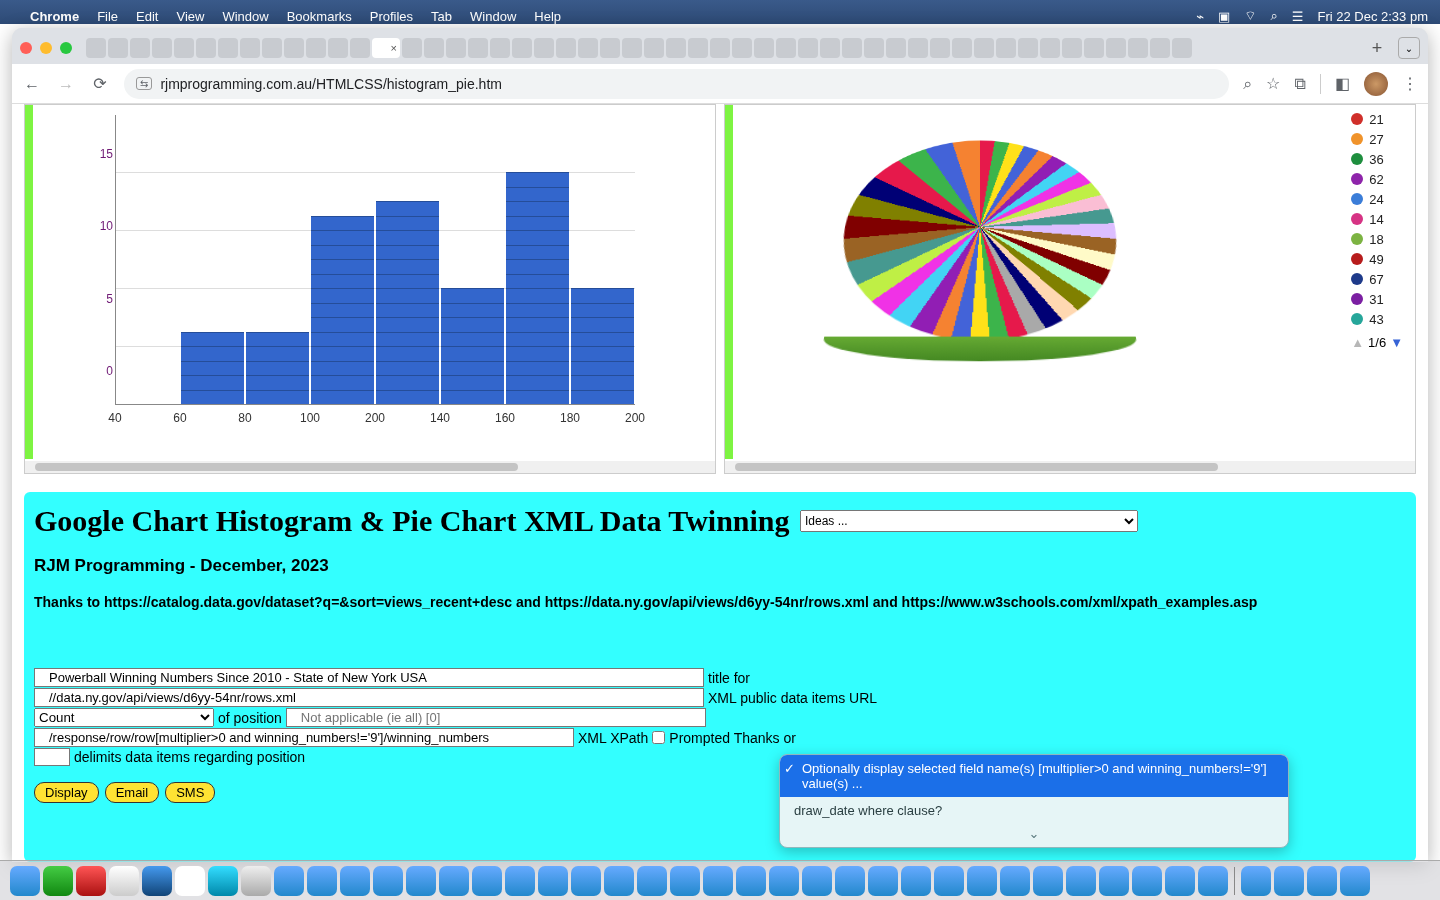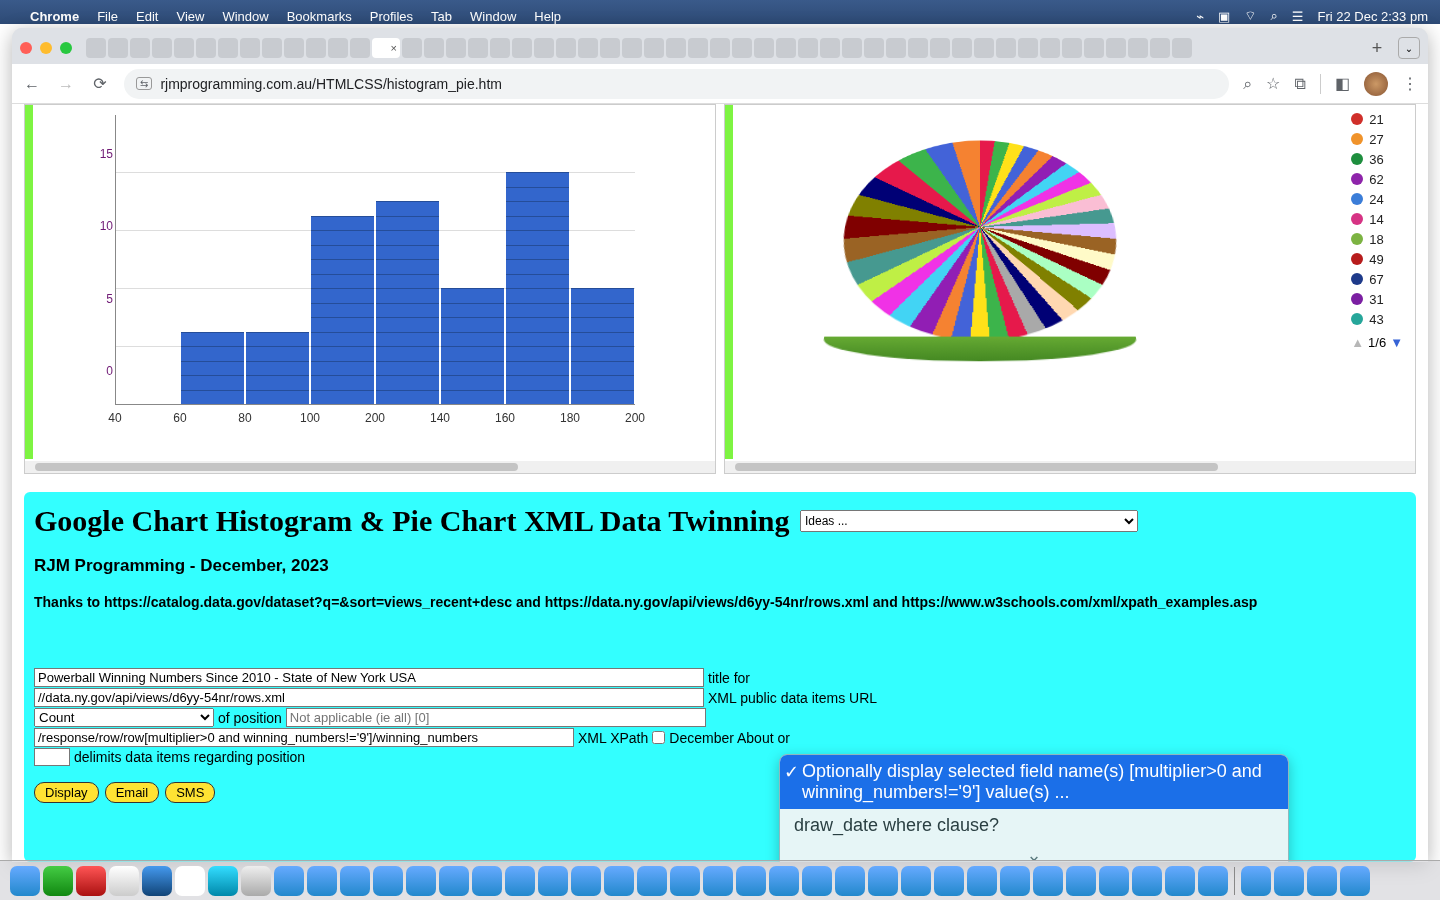--- a/index.html
+++ b/index.html
@@ -79,33 +79,33 @@
 
 
 .cyan-panel { position:absolute; left:12px; right:12px; top:388px; bottom:0; background:#33ffff; padding:12px 10px 10px; border-radius:6px; overflow:hidden; }
 .cyan-panel h1 { font-family: Georgia, serif; font-size:30px; font-weight:700; display:inline; }
 .ideas-select { height:22px; font-size:12px; width:338px; margin-left:6px; vertical-align:6px; }
 .subtitle { font-weight:700; margin-top:18px; font-size:17px; }
 .thanks { font-weight:700; margin-top:18px; font-size:14px; }
 
 .form-area { margin-top:58px; font-size:14px; }
 .form-row { display:flex; align-items:center; gap:4px; margin-bottom:1px; }
-.form-row input[type=text], .form-row select.wide { border:1px solid #777; background:#fff; font-size:13px; padding:1px 3px; }
+.form-row input[type=text], .form-row select.wide { border:1px solid #777; background:#fff; font-size:13px; padding:1px 14px; }
 .title-input { width:670px; }
 .url-input { width:670px; }
 .count-select { width:180px; }
 .pos-input { width:420px; color:#888; }
 .xpath-input { width:540px; }
 .delim-input { width:36px; background:#fff; border:1px solid #777; height:18px; }
 
 .btn-row { margin-top:16px; display:flex; gap:6px; }
 .ybtn { background:#ffe333; border:1px solid #333; border-radius:10px; padding:2px 10px; font-size:13px; cursor:pointer; }
 
 
-.dropdown-pop { position:absolute; left:755px; top:262px; width:510px; background:#e6f5f6; border:1px solid #8fb8bd; border-radius:8px; box-shadow:0 4px 14px rgba(0,0,0,.25); font-size:18px; overflow:hidden; }
+.dropdown-pop { position:absolute; left:755px; top:262px; width:510px; background:#e6f5f6; border:1px solid #8fb8bd; border-radius:8px; box-shadow:0 4px 14px rgba(0,0,0,.25); font-size:13px; overflow:hidden; }
 .dropdown-pop .opt { padding:6px 14px; color:#2a3f42; cursor:pointer; }
 .dropdown-pop .opt.sel { background:#1b6fe8; color:#fff; position:relative; }
 .dropdown-pop .opt.sel::before { content:"✓"; position:absolute; left:4px; }
 .dropdown-pop .opt.sel { padding-left:22px; }
 .dropdown-pop .chev { text-align:center; padding:2px 0 6px; color:#5a7a7e; }
 
 
 .dock { position:absolute; left:0; right:0; bottom:0; height:40px; background:rgba(210,210,215,.65); display:flex; align-items:center; padding:0 10px; gap:3px; border-top:1px solid #aaa; }
 .dock .dicon { width:30px; height:30px; border-radius:7px; background:linear-gradient(#6af,#28c); flex-shrink:0; }
 .dock .dicon:nth-child(2){background:linear-gradient(#4c4,#181)}
@@ -423,21 +423,21 @@
         </div>
         <div class="form-row">
           <select class="count-select"><option>Count</option></select>
           <span>of position</span>
           <input type="text" class="pos-input" placeholder="Not applicable (ie all) [0]" style="">
         </div>
         <div class="form-row">
           <input type="text" class="xpath-input" value="/response/row/row[multiplier&gt;0 and winning_numbers!='9']/winning_numbers" style="">
           <span>XML XPath</span>
           <input type="checkbox" style="">
-          <span>December About  or</span>
+          <span>Prompted Thanks  or</span>
         </div>
         <div class="form-row">
           <input type="text" class="delim-input" style="">
           <span>delimits data items regarding position</span>
         </div>
         <div class="btn-row">
           <button class="ybtn">Display</button>
           <button class="ybtn">Email</button>
           <button class="ybtn">SMS</button>
         </div>

